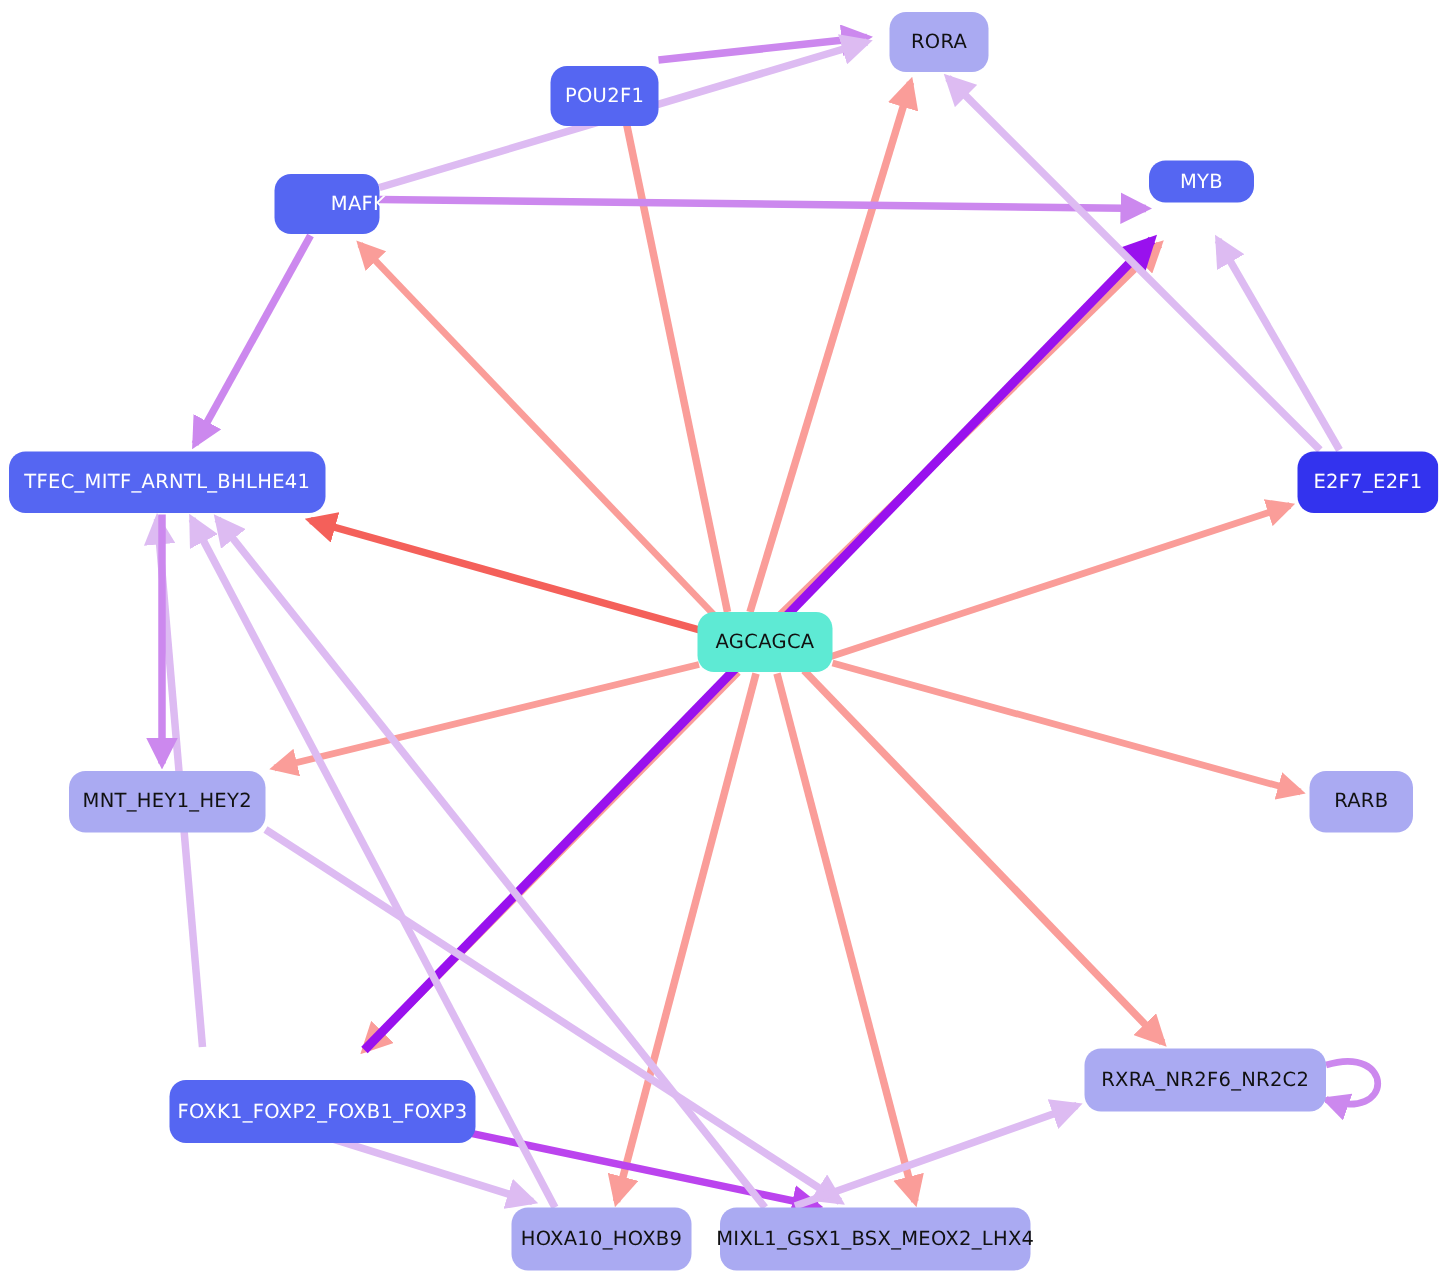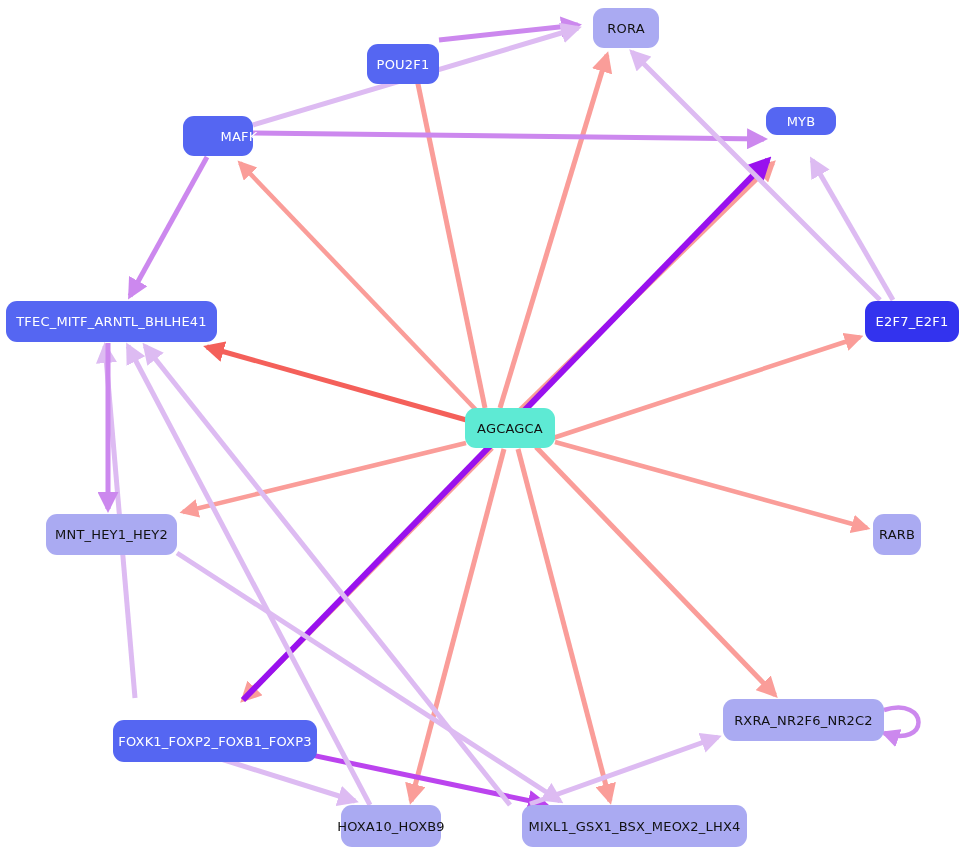--- a/index.html
+++ b/index.html
@@ -86,29 +86,29 @@
       </div>
       <div class="node n-mid" style="left: 6px; top: 301px; width: 211px; height: 41px;">
         <span>TFEC_MITF_ARNTL_BHLHE41</span>
       </div>
       <div class="node n-dark" style="left: 865px; top: 301px; width: 94px; height: 41px;">
         <span>E2F7_E2F1</span>
       </div>
       <div class="node n-light" style="left: 46px; top: 514px; width: 131px; height: 41px;">
         <span>MNT_HEY1_HEY2</span>
       </div>
-      <div class="node n-light" style="left: 873px; top: 514px; width: 48px; height: 41px;">
+      <div class="node n-light" style="left: 873px; top: 514px; width: 69px; height: 41px;">
         <span>RARB</span>
       </div>
       <div class="node n-mid" style="left: 113px; top: 698px; width: 204px; height: 42px; margin-top: 22px;">
         <span>FOXK1_FOXP2_FOXB1_FOXP3</span>
       </div>
       <div class="node n-light" style="left: 723px; top: 699px; width: 161px; height: 42px;">
         <span>RXRA_NR2F6_NR2C2</span>
       </div>
-      <div class="node n-light" style="left: 341px; top: 805px; width: 100px; height: 42px;">
+      <div class="node n-light" style="left: 341px; top: 805px; width: 120px; height: 42px;">
         <span>HOXA10_HOXB9</span>
       </div>
-      <div class="node n-light" style="left: 522px; top: 805px; width: 225px; height: 42px;">
+      <div class="node n-light" style="left: 480px; top: 805px; width: 207px; height: 42px;">
         <span>MIXL1_GSX1_BSX_MEOX2_LHX4</span>
       </div>
     </div>
 </div>
 
 </body></html>

